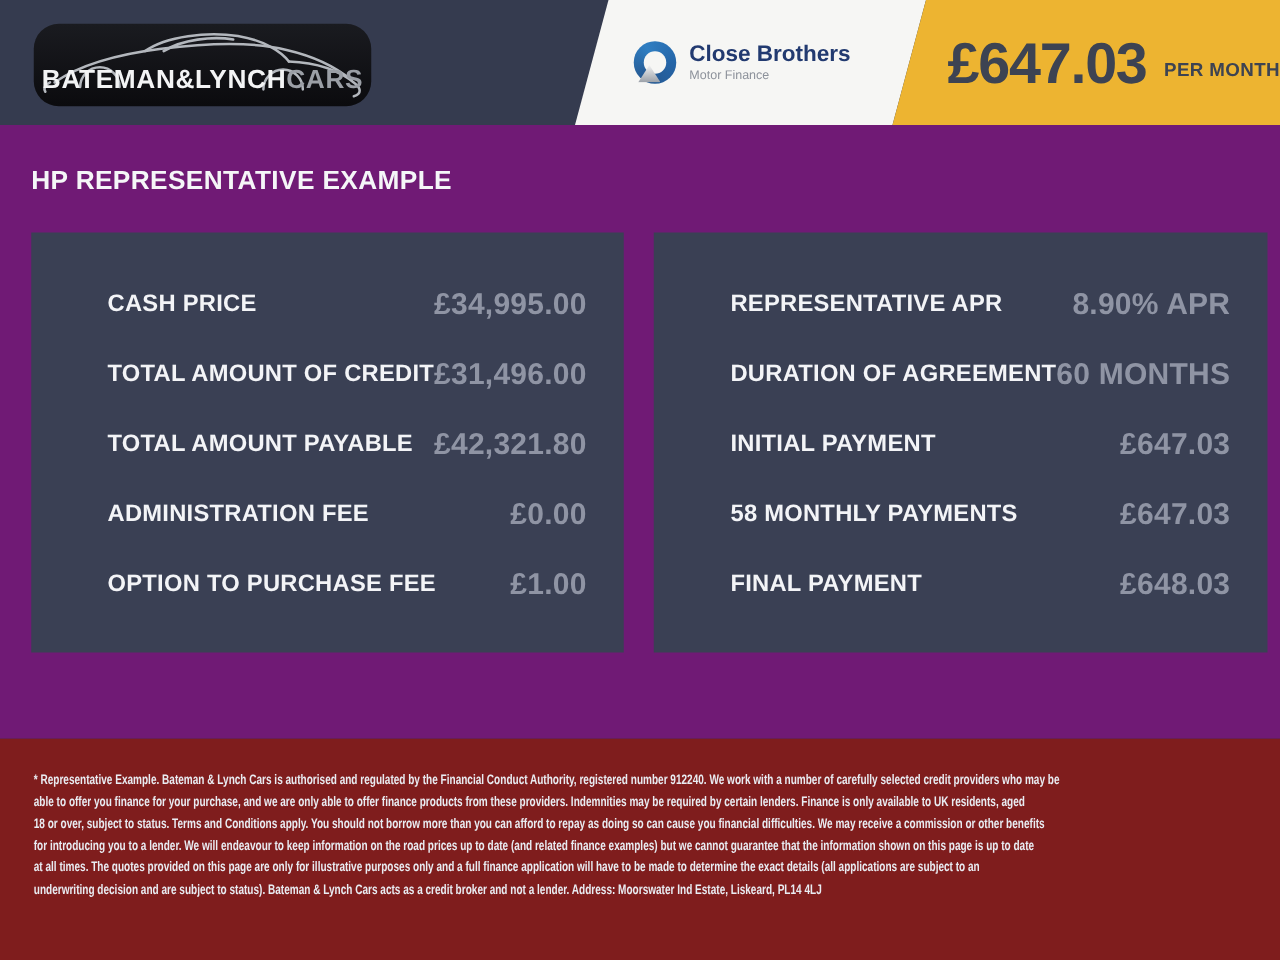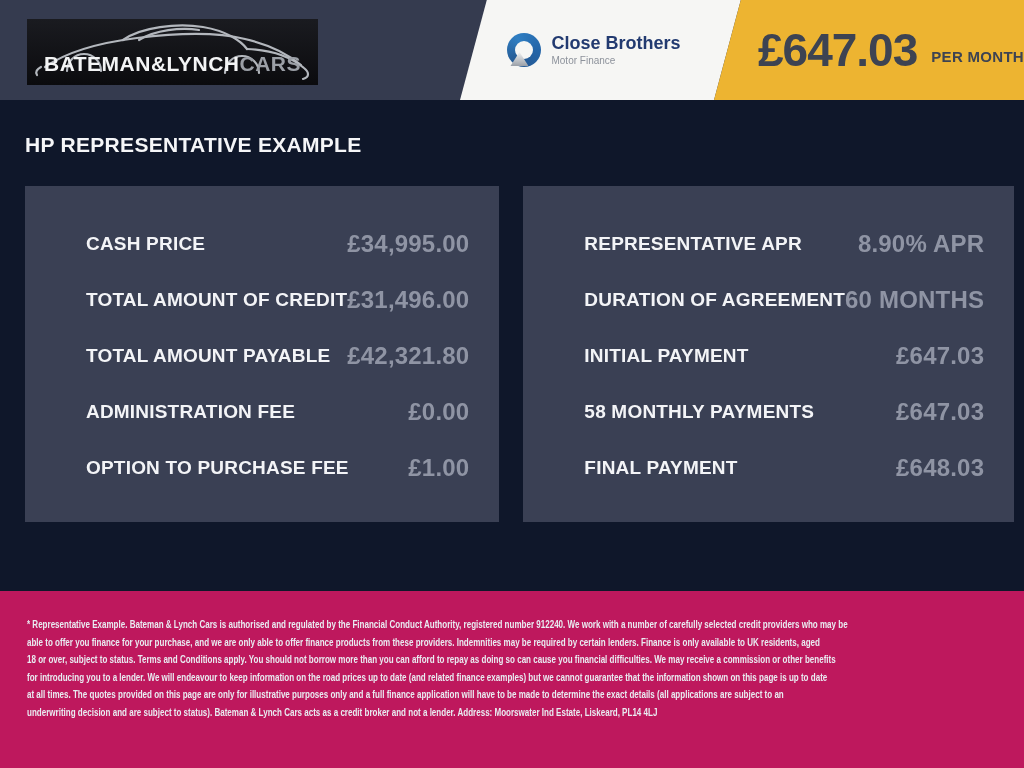--- a/index.html
+++ b/index.html
@@ -2,23 +2,23 @@
 <html><head>
 <meta charset="utf-8">
 <style>
   * { margin:0; padding:0; box-sizing:border-box; }
   html,body { width:1024px; height:768px; overflow:hidden; }
   body { font-family:"Liberation Sans", sans-serif; background:#2e3445; }
   .page { width:1024px; height:768px; display:flex; flex-direction:column; }
 
   
   .header { position:relative; height:100px; background:#353b4f; overflow:hidden; flex:none; }
-  .logo-box { position:absolute; left:27px; top:19px; width:291px; height:66px;
+  .logo-box { position:absolute; left:27px; top:19px; width:270px; height:66px;
               background:linear-gradient(180deg,#1a1b20 0%,#0b0b0e 100%);
-              overflow:hidden; }
+              overflow:hidden;border-radius:20px; }
   .logo-car { position:absolute; left:0; top:0; width:100%; height:100%; }
   .logo-text { position:absolute; left:0; right:0; bottom:9px; text-align:center;
                font-size:21px; font-weight:bold; letter-spacing:0.5px; white-space:nowrap; }
   .logo-text .primary { color:#f3f4f5; }
   .logo-text .secondary { color:#9b9fa6; }
 
   .band { position:absolute; top:0; height:100%; transform:skewX(-15deg); transform-origin:bottom left; }
   .band-inner { transform:skewX(15deg); transform-origin:bottom left; height:100%; }
   .band-white { left:460px; width:254px; background:#f6f6f4; }
   .band-yellow { left:714px; width:420px; background:#edb431; }
@@ -32,30 +32,30 @@
                  background:linear-gradient(180deg,#f2f2f2,#9aa0a8);
                  clip-path:polygon(50% 0, 0 100%, 100% 100%); }
   .lender-name { font-size:18px; font-weight:bold; color:#223a70; line-height:1.05; }
   .lender-sub { font-size:10px; font-weight:normal; color:#8d929b; margin-top:2px; }
 
   .price-wrap { height:100%; display:flex; align-items:center; gap:14px; padding-left:44px; }
   .price-amount { font-size:46px; font-weight:bold; color:#3d4352; letter-spacing:-1px; }
   .price-suffix { font-size:15px; font-weight:bold; color:#3d4352; padding-top:12px; letter-spacing:0.3px; }
 
   
-  .main { flex:1; background:#0f172a; padding:0 25px; }
+  .main { flex:1; background:#701a75; padding:0 25px; }
   .page-title { margin-top:33px; font-size:21px; font-weight:bold; color:#f5f6f8; letter-spacing:0.3px; }
   .panels { display:flex; gap:24px; margin-top:29px; }
   .panel { flex:1; background:#3a4054; padding:30px 30px 26px 34px; }
   .row { height:56px; display:flex; align-items:center; justify-content:space-between; }
   .row-label { font-size:19px; font-weight:bold; color:#f3f4f7; letter-spacing:0.2px; white-space:nowrap;margin-left:27px; }
   .row-value { font-size:24px; font-weight:bold; color:#8f94a4; letter-spacing:0.2px; white-space:nowrap; }
 
   
-  .footer { flex:none; height:177px; background:#be185d; padding:25px 27px 0 27px; overflow:hidden; }
+  .footer { flex:none; height:177px; background:#7f1d1d; padding:25px 27px 0 27px; overflow:hidden; }
   .legal { width:1330px; transform:scaleX(0.73); transform-origin:0 0; }
   .legal-line { font-size:11px; line-height:17.6px; font-weight:bold; color:#e9ecf2; white-space:nowrap; }
 </style>
 </head>
 <body>
 
 <div class="page">
 
   <div class="header">
 

